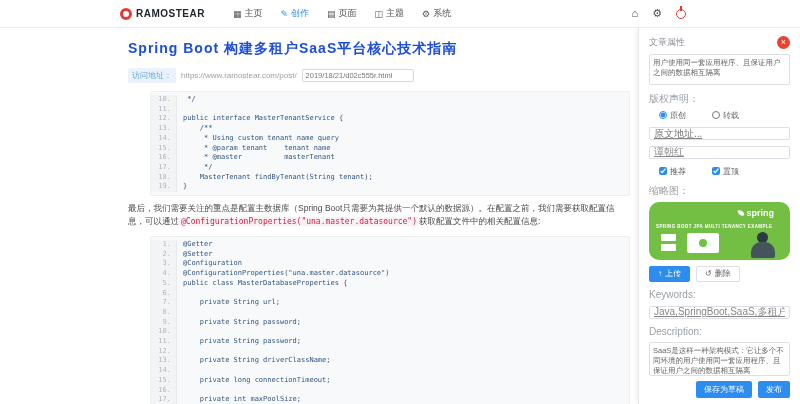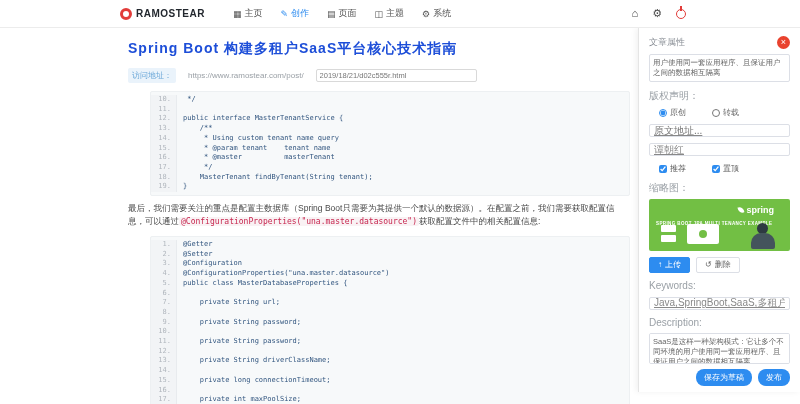--- a/index.html
+++ b/index.html
@@ -21,54 +21,54 @@
   .nav-right { display:flex; align-items:center; gap:14px; margin-left:auto; margin-right:114px; }
   .nav-tool { font-size:11px; color:#4a4a4a; cursor:pointer; line-height:1; }
   .power-icon { position:relative; width:10px; height:10px; border:1.5px solid #e23c39;
     border-radius:50%; display:inline-block; cursor:pointer; }
   .power-icon::after { content:""; position:absolute; left:50%; top:-4px;
     transform:translateX(-50%); width:2px; height:5px; background:#e23c39; }
 
   
   .main { position:absolute; top:28px; left:128px; width:502px; }
   .post-title { margin-top:12px; font-size:14px; font-weight:bold; color:#1d4ed8; letter-spacing:1px; }
-  .url-row { display:flex; align-items:center; gap:12px; margin-top:10px; font-size:8px; }
+  .url-row { display:flex; align-items:center; gap:5px; margin-top:10px; font-size:8px; }
   .url-label { background:#eaf3fb; color:#6aa7d8; padding:2px 4px; border-radius:2px; }
   .url-prefix { color:#9aa0a6; }
-  .url-input { width:161px; height:13px; border:1px solid #d9d9d9; border-radius:2px;
+  .url-input { width:112px; height:13px; border:1px solid #d9d9d9; border-radius:2px;
     font-size:7.5px; color:#777; padding:0 3px; }
   .codeblock { margin:8px 0 6px 22px; background:#f7f9fa; border:1px solid #edf0f2;
     border-radius:2px; padding:3px 0; font-family:"DejaVu Sans Mono",monospace; }
   .code-line { display:flex; line-height:9.7px; font-size:7px; }
   .line-num { width:26px; text-align:right; padding-right:5px; color:#b0b6bd; flex:none;
     background:#f2f4f6; border-right:1px solid #e8ebee; margin-right:6px; }
   .line-text { white-space:pre; color:#31557f; }
   .paragraph { margin-top:4px; font-size:8.5px; color:#4a4a4a; line-height:13px; }
   .inline-code { color:#c7254e; background:#f9f2f4; padding:0 2px; border-radius:2px;
     font-family:"DejaVu Sans Mono",monospace; font-size:8px; }
 
   
-  .panel { position:absolute; top:28px; right:0; bottom:12px; width:162px; background:#fff;
+  .panel { position:absolute; top:28px; right:0; bottom:0; width:162px; background:#fff;
     border-left:1px solid #e5e5e5; box-shadow:-2px 0 6px rgba(0,0,0,.06);
     padding:8px 10px 6px; display:flex; flex-direction:column; overflow:hidden; }
   .panel-header { display:flex; align-items:center; justify-content:space-between; padding-bottom:5px; }
   .panel-title { font-size:9px; color:#8a8f96; }
   .close-btn { width:13px; height:13px; border-radius:50%; background:#e9422e; color:#fff;
     font-size:9px; line-height:13px; text-align:center; cursor:pointer; }
   .excerpt { width:100%; height:34px; border:1px solid #dcdfe6; border-radius:2px;
     font-size:7.5px; color:#666; padding:3px; resize:none; line-height:10px;
     font-family:"Liberation Sans","DejaVu Sans",sans-serif; }
   .field-label { font-size:10px; color:#9aa0a6; margin-top:7px; }
   .radio-row { display:flex; gap:16px; margin-top:4px; font-size:8px; color:#666; align-items:center; }
   .radio-row label, .check-row label { display:flex; align-items:center; cursor:pointer;padding-left:10px; }
   input[type=radio], input[type=checkbox] { width:8px; height:8px; accent-color:#2d8cf0; margin:0 3px 0 0; }
   .text-input { width:100%; height:14px; border:1px solid #dcdfe6; border-radius:2px;
     font-size:10px; color:#888; padding:0 4px; margin-top:6px;text-decoration:underline; }
   .check-row { display:flex; gap:16px; margin-top:7px; font-size:8px; color:#555; align-items:center; }
-  .thumb { margin-top:4px; width:100%; height:66px; background:#72bf44; border-radius:2px;
+  .thumb { margin-top:4px; width:100%; height:66px; background:#72bf44; border-radius:10px;
     position:relative; overflow:hidden; }
   .spring-logo { position:absolute; top:6px; right:16px; display:flex; align-items:center; gap:2px; }
   .leaf { width:6px; height:6px; background:#fff; border-radius:0 100% 20% 100%; transform:rotate(-10deg); }
   .spring-text { color:#fff; font-size:9px; font-weight:bold; }
   .thumb-caption { position:absolute; top:22px; left:7px; right:7px; color:#fff;
     font-size:4.5px; letter-spacing:.4px; font-weight:bold; }
   .art-window { position:absolute; left:38px; bottom:7px; width:32px; height:20px; background:#fff;
     border-radius:2px; display:flex; align-items:center; justify-content:center; }
   .art-dot { width:8px; height:8px; border-radius:50%; background:#72bf44; }
   .art-server { position:absolute; background:#fff; border-radius:1px; }
@@ -82,21 +82,21 @@
   .btn { font-size:8px; height:16px; padding:0 8px; border-radius:2px; display:flex;
     align-items:center; gap:3px; cursor:pointer; }
   .btn-primary { background:#2d8cf0; color:#fff; border:1px solid #2d8cf0; }
   .btn-plain { background:#fff; color:#666; border:1px solid #dcdfe6; }
   .btn-icon { font-size:8px; }
   .desc-area { width:100%; height:38px; border:1px solid #dcdfe6; border-radius:2px;
     font-size:7.5px; color:#666; padding:3px; resize:none; line-height:10px; margin-top:5px;
     font-family:"Liberation Sans","DejaVu Sans",sans-serif; }
   .panel-footer { margin-top:auto; display:flex; justify-content:flex-end; gap:6px; padding-top:5px; }
   .footer-btn { background:#2d8cf0; color:#fff; font-size:8px; height:17px; padding:0 8px;
-    border:none; border-radius:8px; cursor:pointer; }
+    border:none; border-radius:2px; cursor:pointer; }
 </style>
 </head>
 <body>
 
 <nav class="navbar">
   <div class="brand">
     <span class="brand-logo"></span>
     <span class="brand-name">RAMOSTEAR</span>
   </div>
   <div class="nav-items">

